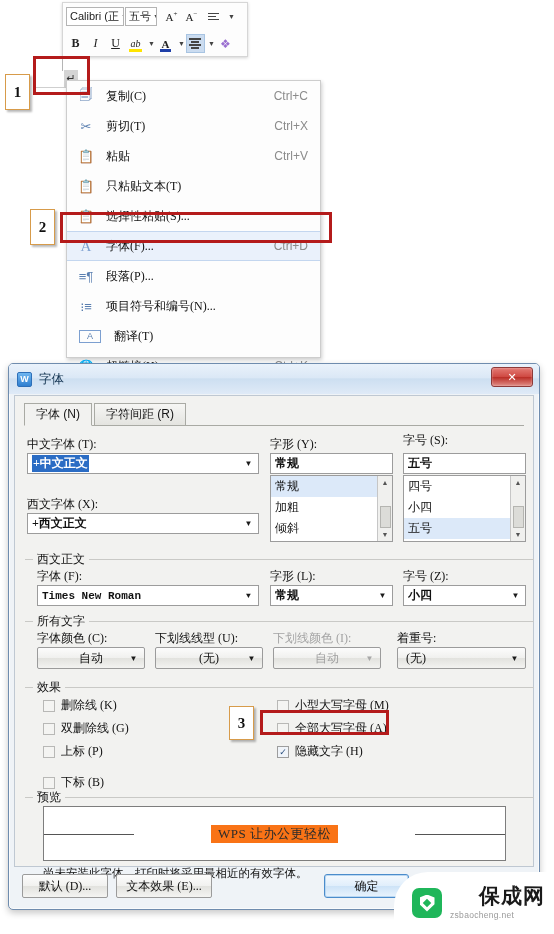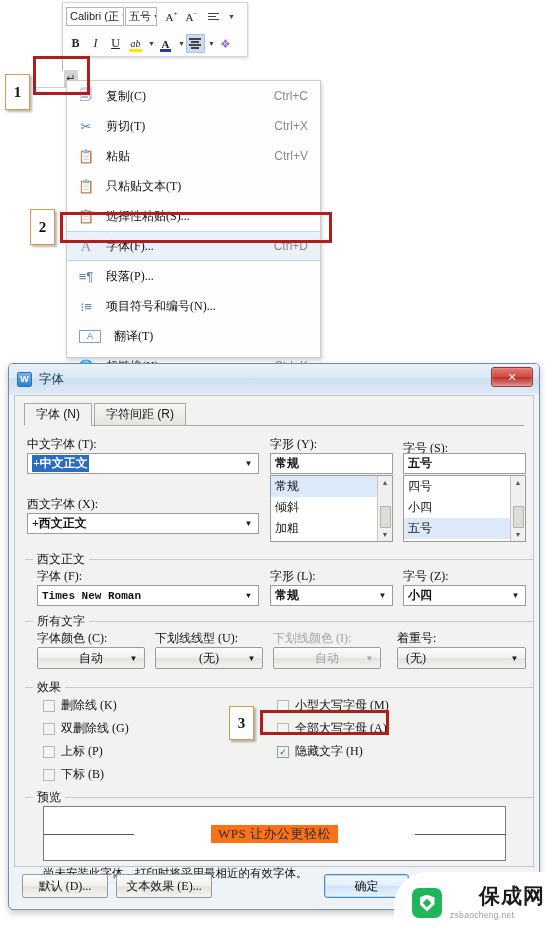--- a/index.html
+++ b/index.html
@@ -390,30 +390,30 @@
         <span class="txt">+西文正文</span>
         <span class="arrow">▼</span>
       </div>
 
       <div class="lbl" style="position:absolute;left:255px;top:40px">字形 (Y):</div>
       <div class="fld" style="position:absolute;left:255px;top:57px;width:123px">
         <span class="txt">常规</span>
       </div>
       <div class="listbox" style="left:255px;top:79px;width:123px;height:67px">
         <div class="lrow sel">常规</div>
+        <div class="lrow">加粗</div>
         <div class="lrow">倾斜</div>
-        <div class="lrow">加粗</div>
         <div class="lsb">
           <span class="ar">▲</span>
           <span class="ar">▼</span>
           <span class="thumb"></span>
         </div>
       </div>
 
-      <div class="lbl" style="position:absolute;left:388px;top:44px">字号 (S):</div>
+      <div class="lbl" style="position:absolute;left:388px;top:36px">字号 (S):</div>
       <div class="fld" style="position:absolute;left:388px;top:57px;width:123px">
         <span class="txt">五号</span>
       </div>
       <div class="listbox" style="left:388px;top:79px;width:123px;height:67px">
         <div class="lrow">四号</div>
         <div class="lrow">小四</div>
         <div class="lrow sel">五号</div>
         <div class="lsb">
           <span class="ar">▲</span>
           <span class="ar">▼</span>
@@ -472,21 +472,21 @@
       </div>
       <div style="position:absolute;left:28px;top:300px;width:180px">
         <div class="cbrow" style="margin-bottom:4px">
           <span class="cbox dim"></span>
           <span>删除线 (K)</span>
         </div>
         <div class="cbrow" style="margin-bottom:4px">
           <span class="cbox dim"></span>
           <span>双删除线 (G)</span>
         </div>
-        <div class="cbrow" style="margin-bottom:4px">
+        <div class="cbrow" style="margin-bottom:12px">
           <span class="cbox dim"></span>
           <span>上标 (P)</span>
         </div>
         <div class="cbrow">
           <span class="cbox dim"></span>
           <span>下标 (B)</span>
         </div>
       </div>
       <div style="position:absolute;left:262px;top:300px;width:200px">
         <div class="cbrow" style="margin-bottom:4px">

